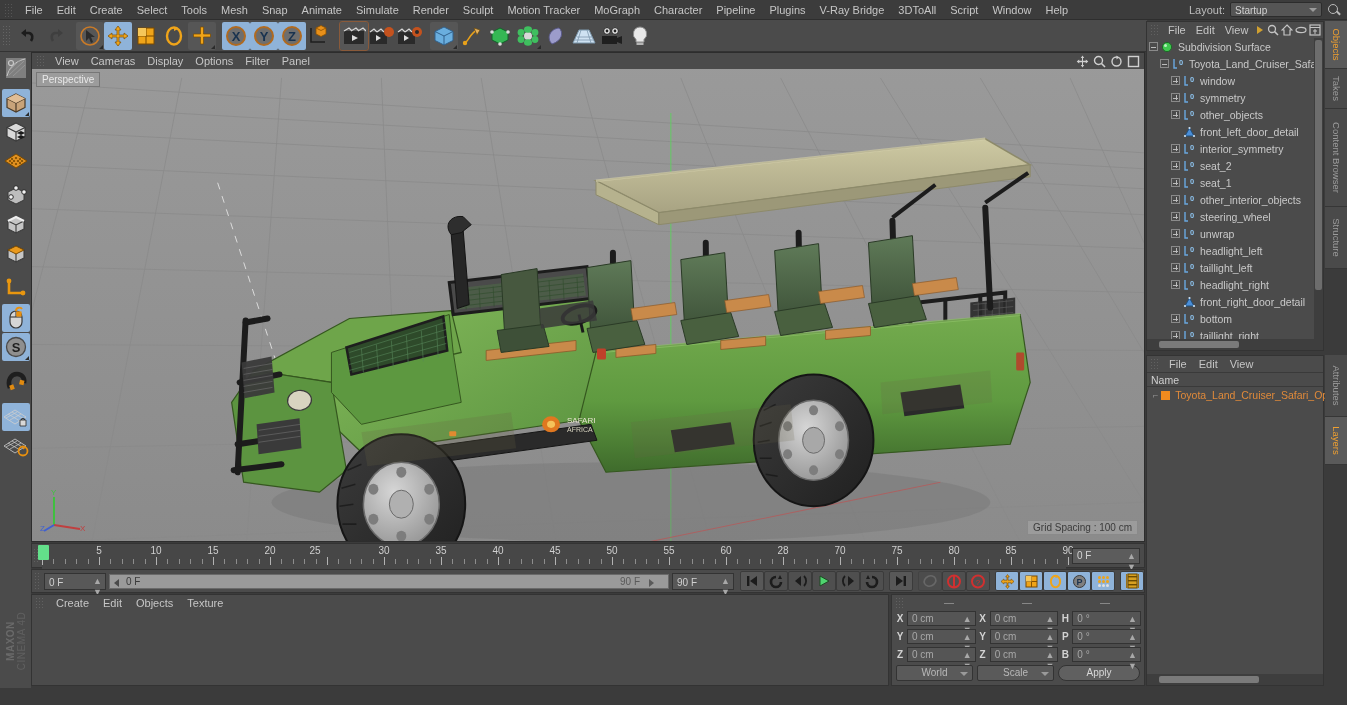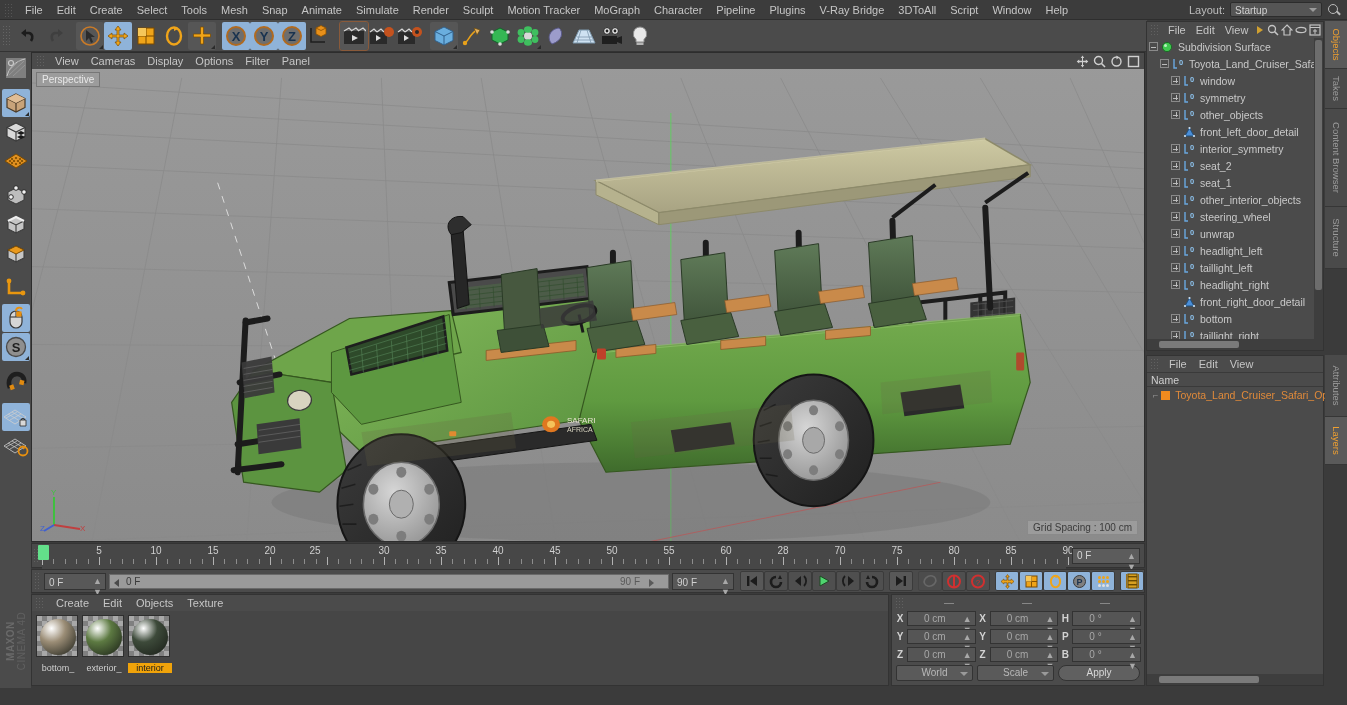--- a/index.html
+++ b/index.html
@@ -124,21 +124,21 @@
 
   
   .coords{position:absolute;left:891px;top:594px;width:254px;height:92px;background:#4b4b4b;border:1px solid #333;}
   .co-head{height:14px;display:flex;align-items:center;padding-left:3px;font-size:10px;color:#9c9c9c;}
   .co-head .grip{width:9px;height:11px;margin-right:6px;
      background-image: radial-gradient(#6f6f6f 40%,transparent 41%);background-size:3px 3px;opacity:.6;}
   .co-head .h{flex:1;text-align:center;color:#9a9a9a;}
   .co-row{display:flex;align-items:center;height:18px;padding:0 3px;gap:2px;}
   .co-lab{width:10px;font-size:10px;font-weight:bold;color:#d2d2d2;text-align:center;}
   .co-f{flex:1;height:15px;background:#555;border:1px solid #333;color:#a8a8a8;font-size:10px;
-     padding:0 16px;line-height:13px;position:relative;}
+     padding:0 4px;line-height:13px;position:relative;}
   .co-foot{display:flex;align-items:center;gap:4px;padding:2px 4px;height:20px;}
   .co-sel{flex:1;height:16px;background:#5a5a5a;border:1px solid #333;color:#b8b8b8;font-size:10px;
      text-align:center;line-height:14px;position:relative;border-radius:2px;}
   .co-sel .tri{position:absolute;right:4px;top:6px;width:0;height:0;
      border-left:4px solid transparent;border-right:4px solid transparent;border-top:4px solid #9a9a9a;}
   .co-apply{width:82px;height:16px;background:#606060;border:1px solid #333;border-radius:8px;
      color:#d8d8d8;font-size:10px;text-align:center;line-height:14px;}
 
   
   .objmgr{position:absolute;left:1146px;top:21px;width:178px;height:330px;background:#4b4b4b;border:1px solid #333;}
@@ -1043,40 +1043,20 @@
   <div class="matmgr">
     <div class="mm-menu">
       <div class="grip"></div>
       <div id="mmMenu" style="display:flex">
           <div class="mm-item">Create</div>
           <div class="mm-item">Edit</div>
           <div class="mm-item">Objects</div>
           <div class="mm-item">Texture</div>
         </div>
     </div>
-    <div class="mm-body" id="matList">
-        <div class="mat">
-          <div class="sw">
-            <div class="ball" style="background: radial-gradient(circle at 32% 26%, rgb(255, 255, 255) 0%, rgb(155, 141, 118) 38%, rgb(24, 28, 22) 100%);"></div>
-          </div>
-          <div class="nm">bottom_</div>
-        </div>
-        <div class="mat">
-          <div class="sw">
-            <div class="ball" style="background: radial-gradient(circle at 32% 26%, rgb(255, 255, 255) 0%, rgb(93, 122, 66) 38%, rgb(24, 28, 22) 100%);"></div>
-          </div>
-          <div class="nm">exterior_</div>
-        </div>
-        <div class="mat">
-          <div class="sw">
-            <div class="ball" style="background: radial-gradient(circle at 32% 26%, rgb(255, 255, 255) 0%, rgb(61, 74, 58) 38%, rgb(24, 28, 22) 100%);"></div>
-          </div>
-          <div class="nm act">interior</div>
-        </div>
-      </div>
   </div>
 
   <div class="coords">
     <div class="co-head">
       <div class="grip"></div>
       <div class="h">—</div>
       <div class="h">—</div>
       <div class="h">—</div>
     </div>
     <div id="coRows">

